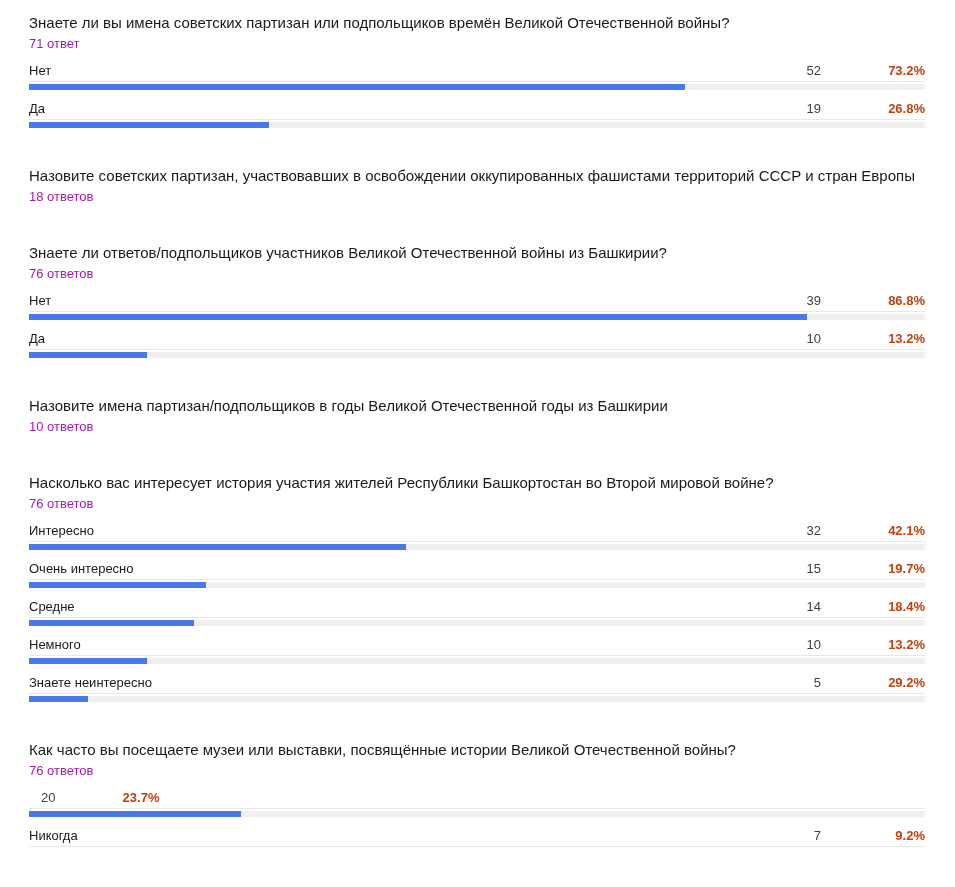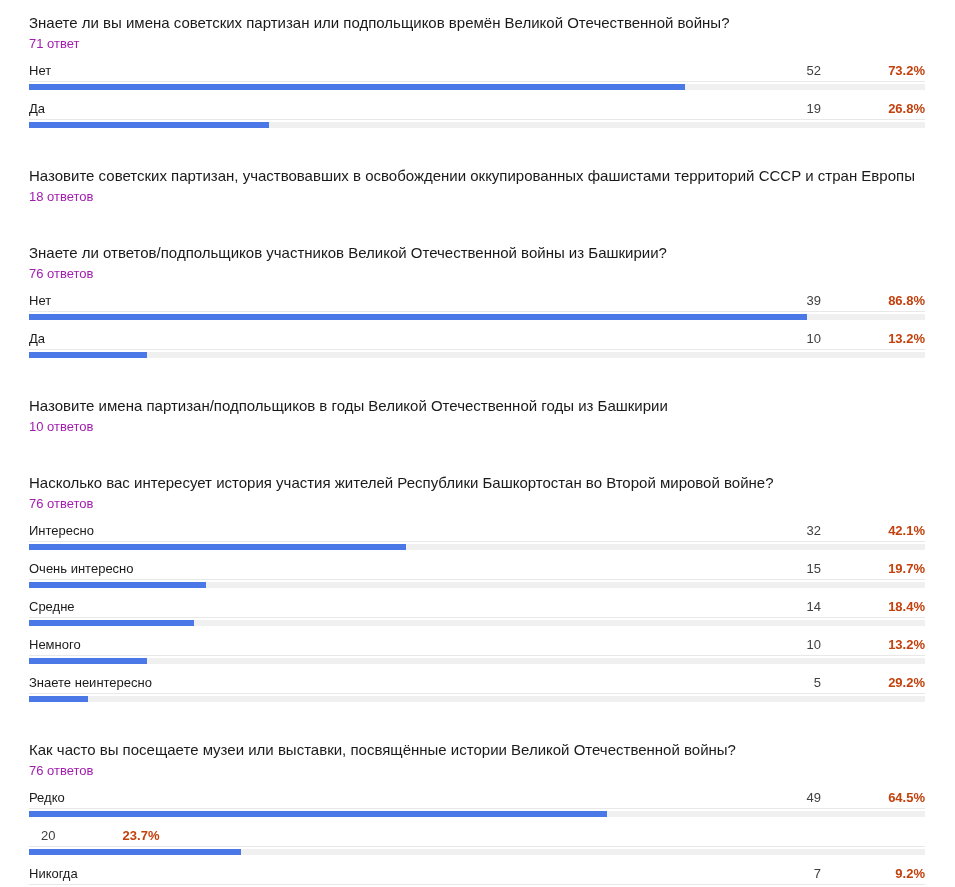--- a/index.html
+++ b/index.html
@@ -218,30 +218,20 @@
       <div class="answer-bar-fill" style="width: 6.6%; background: rgb(74, 120, 230);"></div>
     </div>
   </div>
 </div>
   </section>
 
   <section class="question-section">
     <div class="question-title">Как часто вы посещаете музеи или выставки, посвящённые истории Великой Отечественной войны?</div>
     <div class="responses-count">76 ответов</div>
     <div class="answers">
-  <div class="answer-row">
-    <div class="answer-header">
-      <span class="answer-label">Редко</span>
-      <span class="answer-count">49</span>
-      <span class="answer-percent">64.5%</span>
-    </div>
-    <div class="answer-bar-track">
-      <div class="answer-bar-fill" style="width: 64.5%; background: rgb(74, 120, 230);"></div>
-    </div>
-  </div>
 
   <div class="answer-row">
     <div class="answer-header">
       <span class="answer-count">20</span>
       <span class="answer-percent">23.7%</span>
     </div>
     <div class="answer-bar-track">
       <div class="answer-bar-fill" style="width: 23.7%; background: rgb(74, 120, 230);"></div>
     </div>
   </div>

